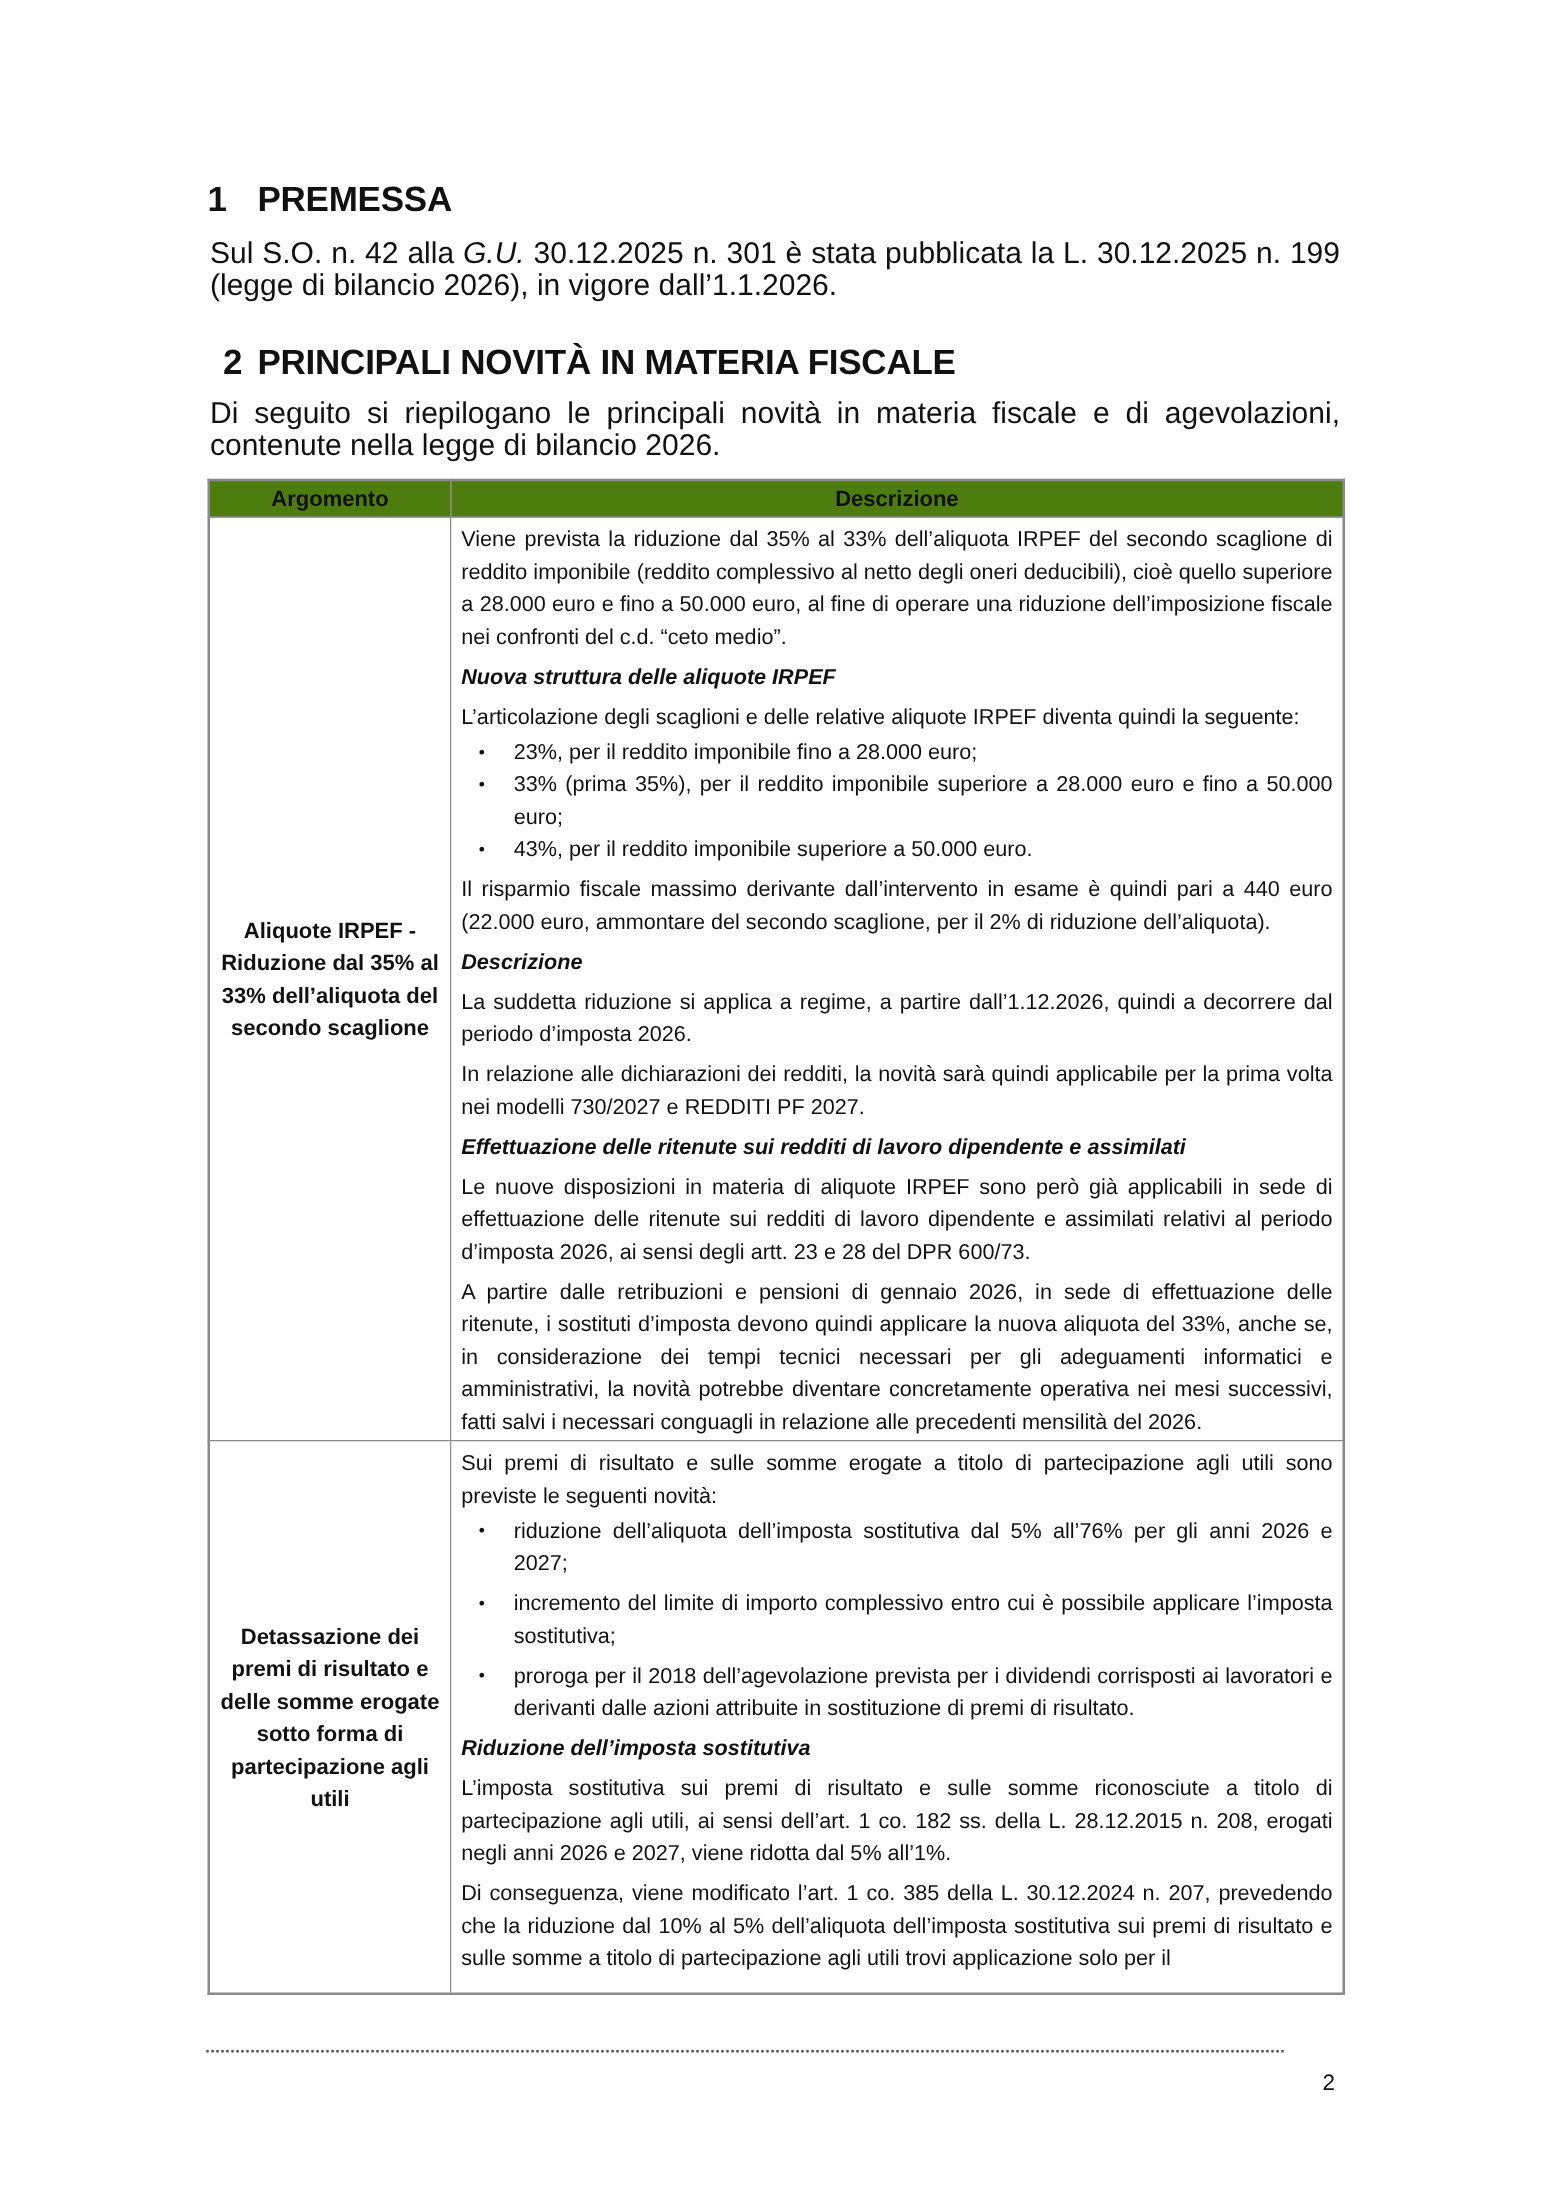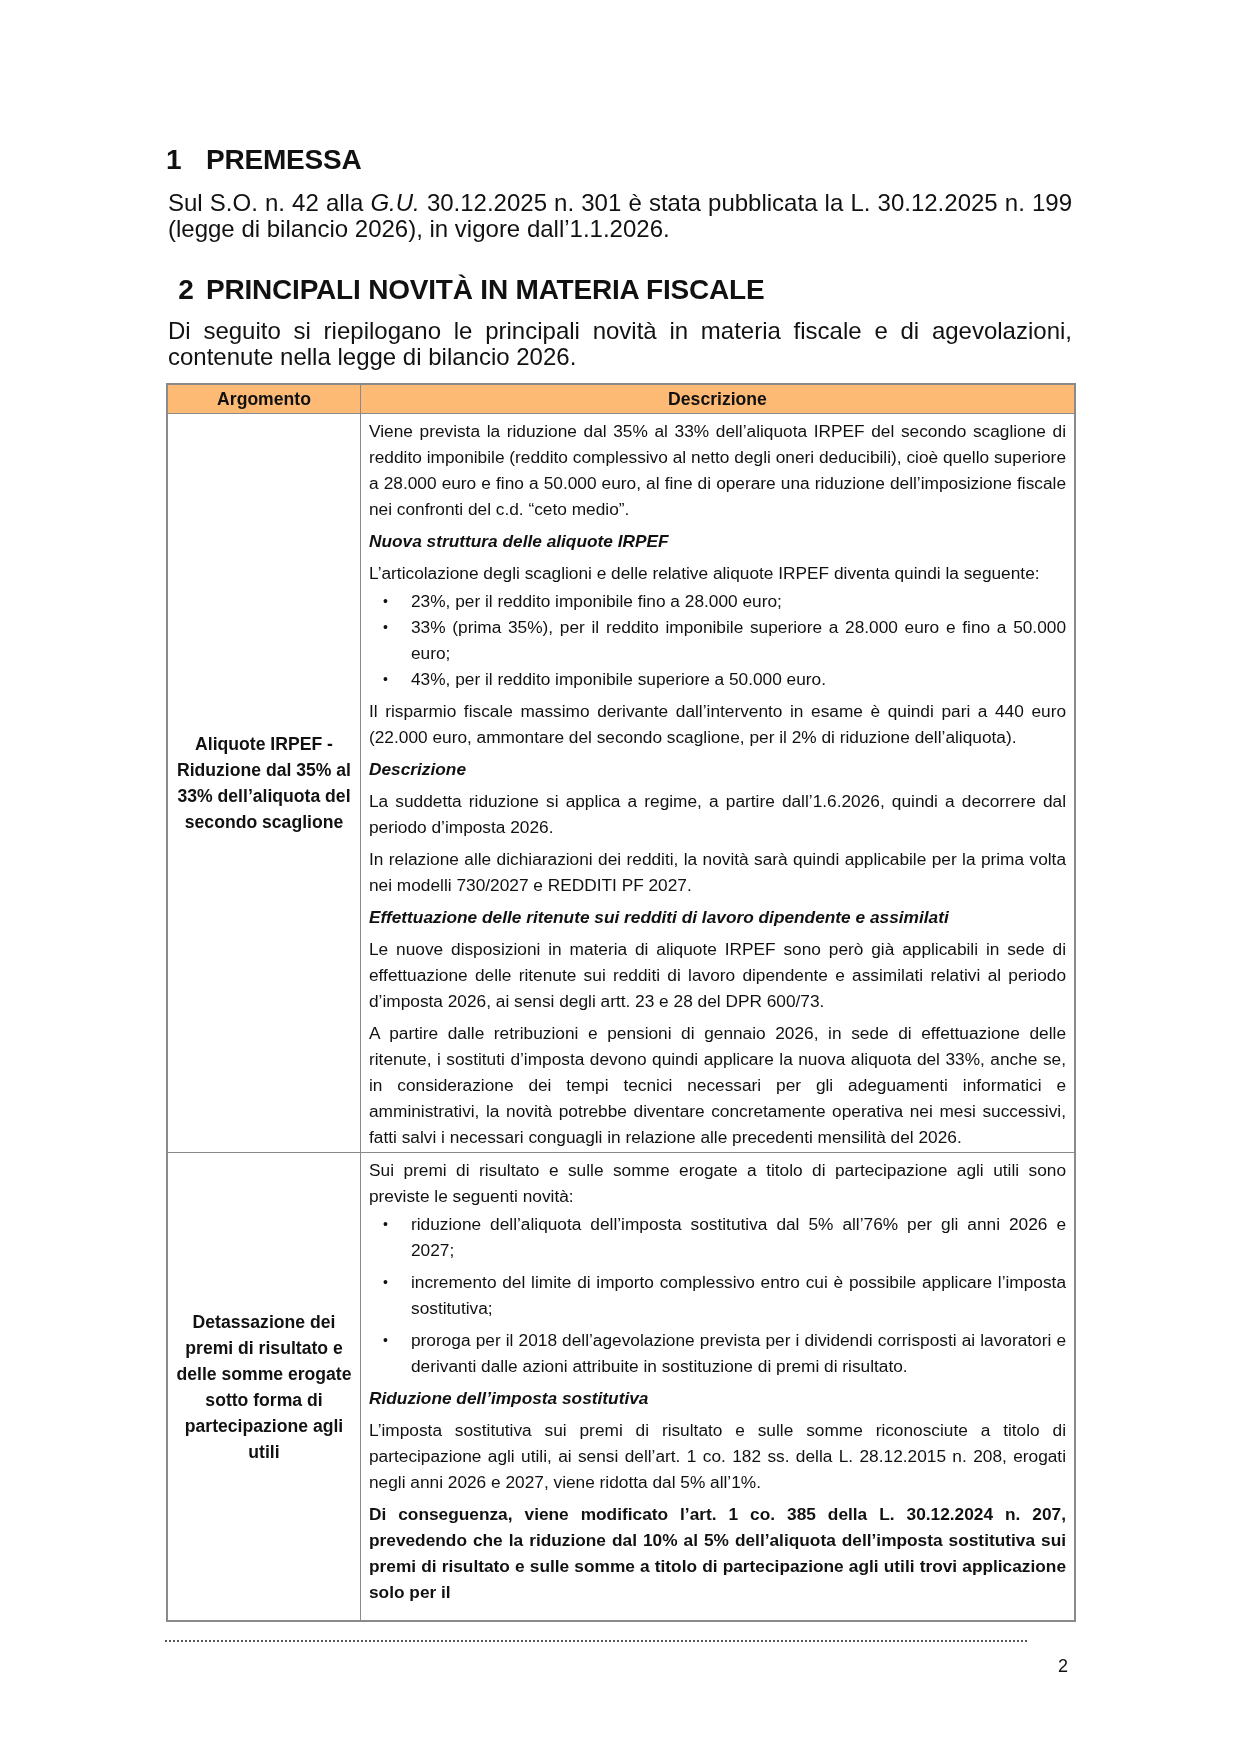--- a/index.html
+++ b/index.html
@@ -16,21 +16,21 @@
     position: absolute; left: 168px; width: 904px; font-size: 24px;
     line-height: 26px; text-align: justify;
   }
   .para i { font-style: italic; }
   table.main {
     position: absolute; left: 166px; top: 383px; width: 910px;
     border-collapse: collapse; border: 2px solid #8a8a8a;
     font-size: 17.3px; line-height: 26px;
   }
   table.main th {
-    background: #fdba74; font-weight: bold; height: 28px; padding: 0;
+    background: #4d7c0f; font-weight: bold; height: 28px; padding: 0;
     border: 1px solid #8a8a8a; font-size: 17.6px;
   }
   table.main td { border: 1px solid #8a8a8a; vertical-align: top; padding: 0; }
   td.topic {
     width: 176px; text-align: center; vertical-align: middle !important;
     font-weight: bold; padding: 0 8px !important; font-size: 17.6px; line-height: 26px;
   }
   td.desc { padding: 4px 8px 2px 8px !important; text-align: justify; }
   .desc p { margin: 0 0 6px 0; }
   .desc p.sub { font-weight: bold; font-style: italic; margin-bottom: 6px; }
@@ -73,38 +73,38 @@
         <p>Viene prevista la riduzione dal 35% al 33% dell’aliquota IRPEF del secondo scaglione di reddito imponibile (reddito complessivo al netto degli oneri deducibili), cioè quello superiore a 28.000 euro e fino a 50.000 euro, al fine di operare una riduzione dell’imposizione fiscale nei confronti del c.d. “ceto medio”.</p>
         <p class="sub">Nuova struttura delle aliquote IRPEF</p>
         <p>L’articolazione degli scaglioni e delle relative aliquote IRPEF diventa quindi la seguente:</p>
         <ul>
           <li><span class="bullet">•</span><span>23%, per il reddito imponibile fino a 28.000 euro;</span></li>
           <li><span class="bullet">•</span><span>33% (prima 35%), per il reddito imponibile superiore a 28.000 euro e fino a 50.000 euro;</span></li>
           <li><span class="bullet">•</span><span>43%, per il reddito imponibile superiore a 50.000 euro.</span></li>
         </ul>
         <p>Il risparmio fiscale massimo derivante dall’intervento in esame è quindi pari a 440 euro (22.000 euro, ammontare del secondo scaglione, per il 2% di riduzione dell’aliquota).</p>
         <p class="sub">Descrizione</p>
-        <p>La suddetta riduzione si applica a regime, a partire dall’1.6.2026, quindi a decorrere dal periodo d’imposta 2026.</p>
+        <p>La suddetta riduzione si applica a regime, a partire dall’1.12.2026, quindi a decorrere dal periodo d’imposta 2026.</p>
         <p>In relazione alle dichiarazioni dei redditi, la novità sarà quindi applicabile per la prima volta nei modelli 730/2027 e REDDITI PF 2027.</p>
         <p class="sub">Effettuazione delle ritenute sui redditi di lavoro dipendente e assimilati</p>
         <p>Le nuove disposizioni in materia di aliquote IRPEF sono però già applicabili in sede di effettuazione delle ritenute sui redditi di lavoro dipendente e assimilati relativi al periodo d’imposta 2026, ai sensi degli artt. 23 e 28 del DPR 600/73.</p>
         <p style="margin-bottom:0;">A partire dalle retribuzioni e pensioni di gennaio 2026, in sede di effettuazione delle ritenute, i sostituti d’imposta devono quindi applicare la nuova aliquota del 33%, anche se, in considerazione dei tempi tecnici necessari per gli adeguamenti informatici e amministrativi, la novità potrebbe diventare concretamente operativa nei mesi successivi, fatti salvi i necessari conguagli in relazione alle precedenti mensilità del 2026.</p>
       </td>
     </tr>
     <tr>
       <td class="topic">Detassazione dei premi di risultato e delle somme erogate sotto forma di partecipazione agli utili</td>
       <td class="desc">
         <p>Sui premi di risultato e sulle somme erogate a titolo di partecipazione agli utili sono previste le seguenti novità:</p>
         <ul class="spaced">
           <li><span class="bullet">•</span><span>riduzione dell’aliquota dell’imposta sostitutiva dal 5% all’76% per gli anni 2026 e 2027;</span></li>
           <li><span class="bullet">•</span><span>incremento del limite di importo complessivo entro cui è possibile applicare l’imposta sostitutiva;</span></li>
           <li><span class="bullet">•</span><span>proroga per il 2018 dell’agevolazione prevista per i dividendi corrisposti ai lavoratori e derivanti dalle azioni attribuite in sostituzione di premi di risultato.</span></li>
         </ul>
         <p class="sub">Riduzione dell’imposta sostitutiva</p>
         <p>L’imposta sostitutiva sui premi di risultato e sulle somme riconosciute a titolo di partecipazione agli utili, ai sensi dell’art. 1 co. 182 ss. della L. 28.12.2015 n. 208, erogati negli anni 2026 e 2027, viene ridotta dal 5% all’1%.</p>
-        <p style="margin-bottom:13px;font-weight:bold;">Di conseguenza, viene modificato l’art. 1 co. 385 della L. 30.12.2024 n. 207, prevedendo che la riduzione dal 10% al 5% dell’aliquota dell’imposta sostitutiva sui premi di risultato e sulle somme a titolo di partecipazione agli utili trovi applicazione solo per il</p>
+        <p style="margin-bottom:13px;">Di conseguenza, viene modificato l’art. 1 co. 385 della L. 30.12.2024 n. 207, prevedendo che la riduzione dal 10% al 5% dell’aliquota dell’imposta sostitutiva sui premi di risultato e sulle somme a titolo di partecipazione agli utili trovi applicazione solo per il</p>
       </td>
     </tr>
   </tbody>
 </table>
 
 <div class="dotline"></div>
 <div class="pagenum">2</div>
 
 </body></html>

